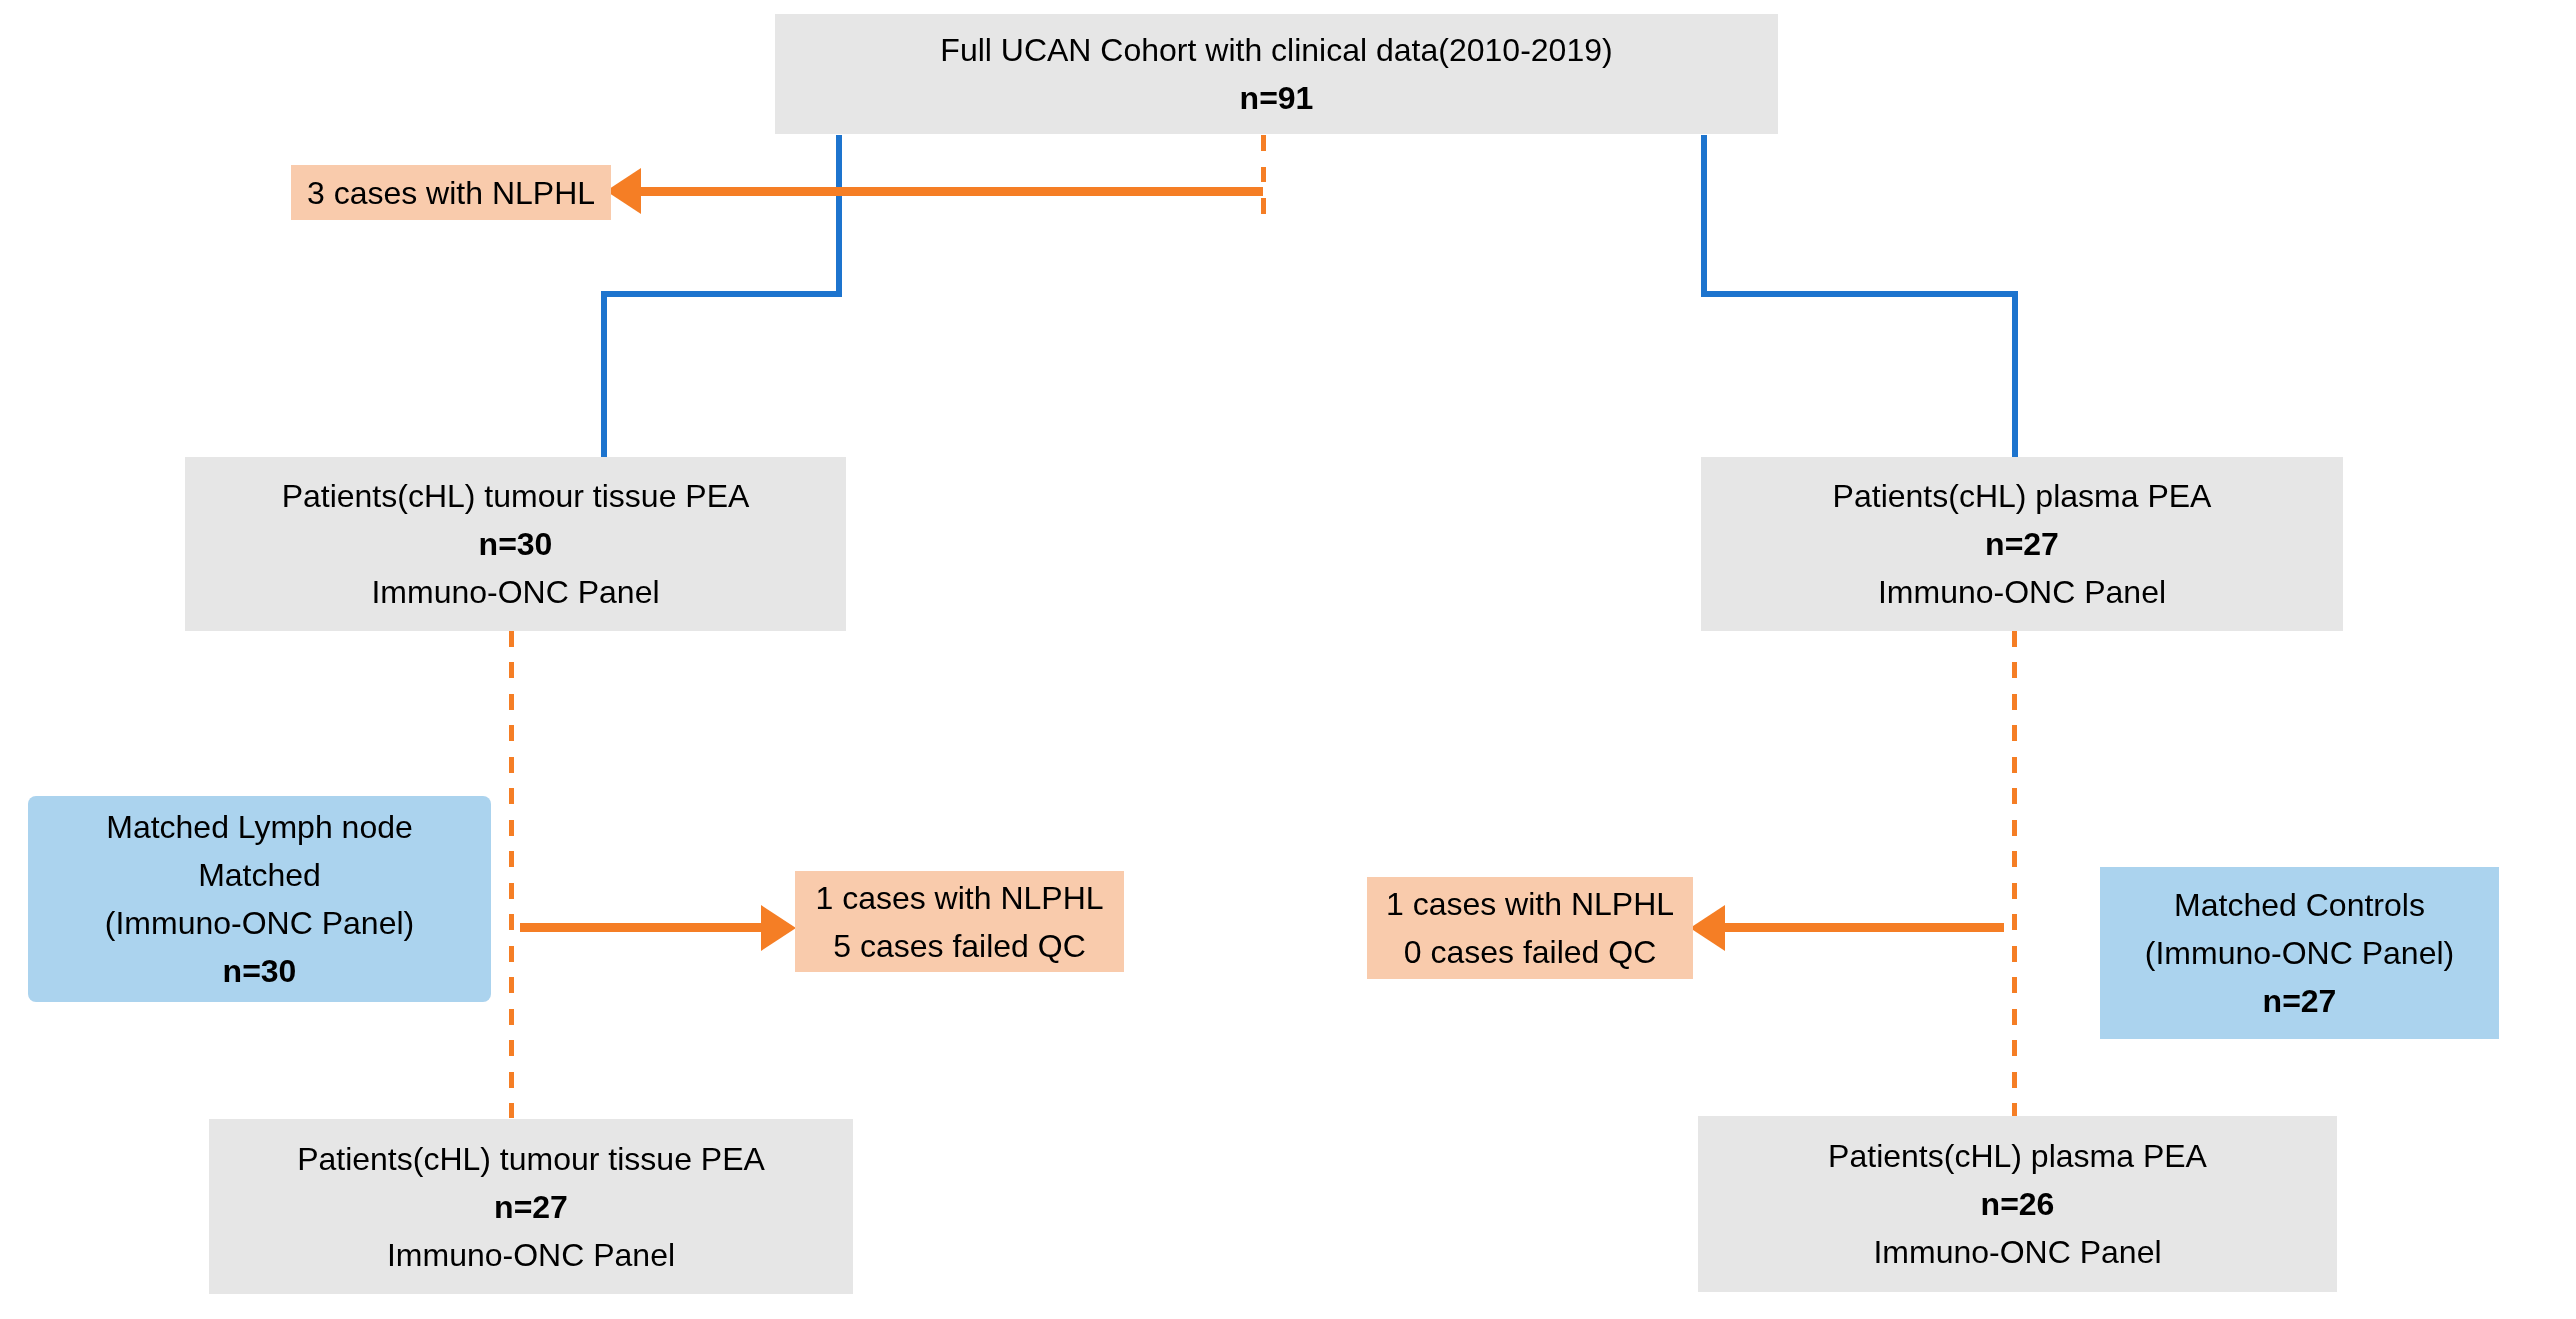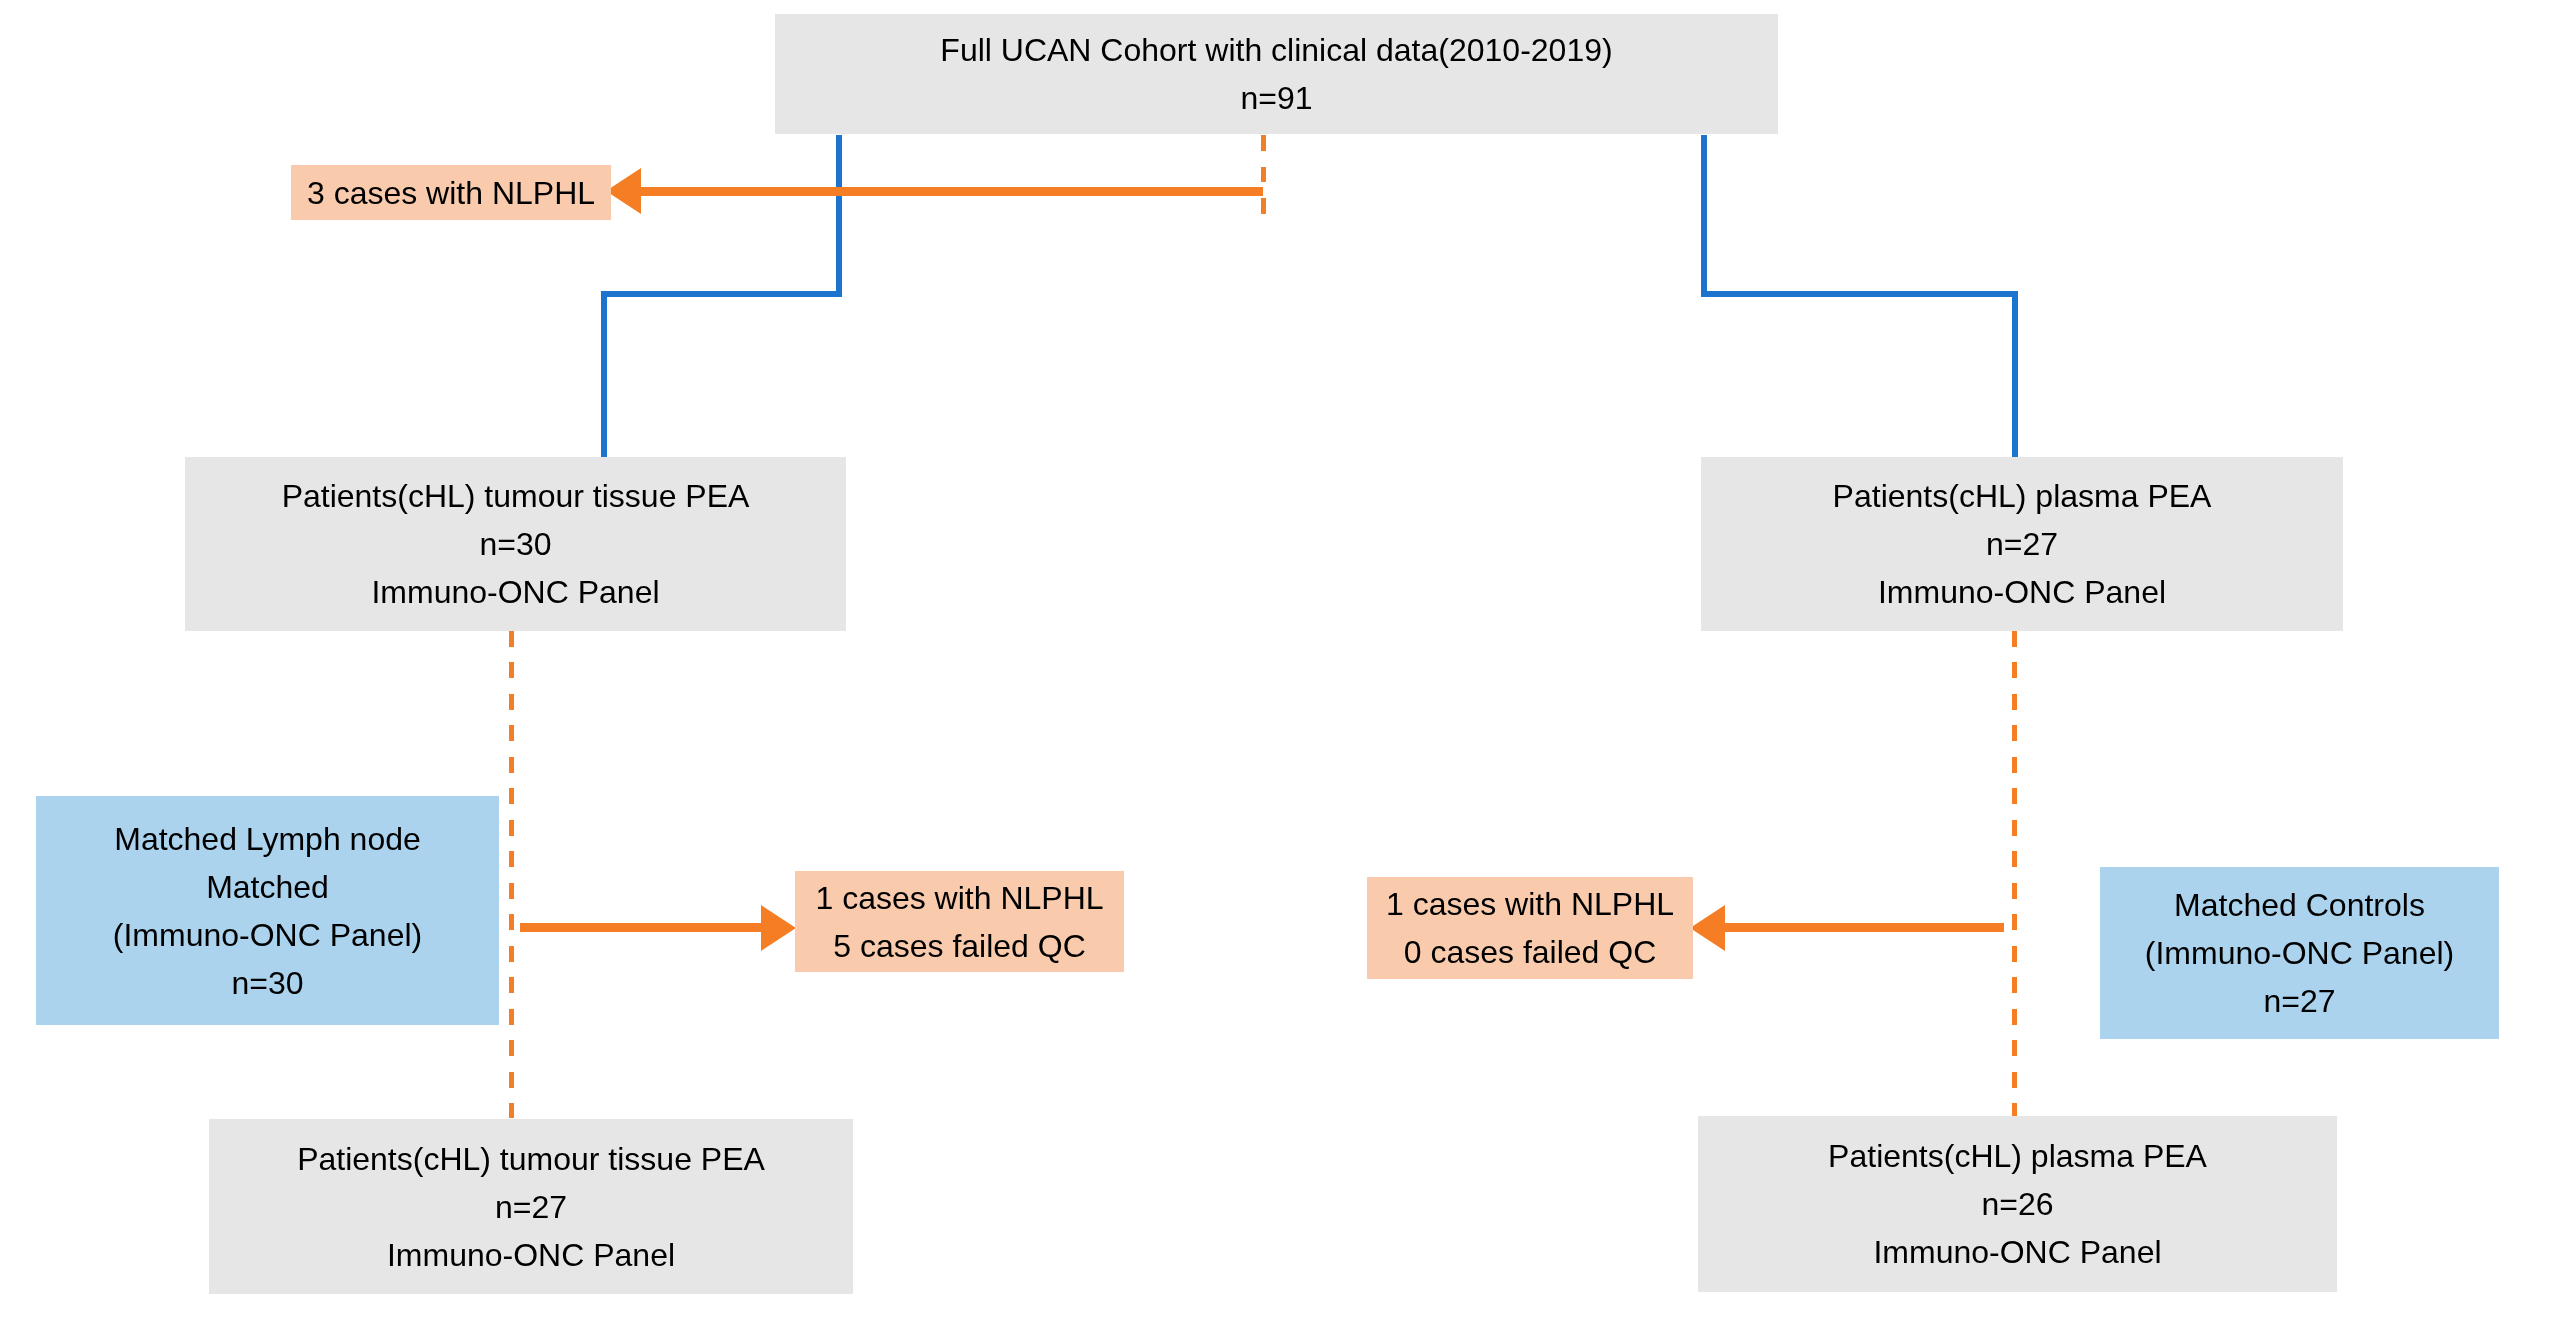--- a/index.html
+++ b/index.html
@@ -11,21 +11,21 @@
     position:relative;width:2576px;height:1319px;background:var(--background);
     font-family:"Liberation Sans",sans-serif;color:var(--text);overflow:hidden;
   }
   .node{
     position:absolute;display:flex;flex-direction:column;align-items:center;justify-content:center;
     text-align:center;font-size:32px;line-height:1.5;
   }
   .gray{background:var(--box-gray);}
   .blue{background:var(--box-blue);}
   .peach{background:var(--box-peach);}
-  .b{font-weight:normal;}
+  .b{font-weight:bold;}
   .ln{white-space:nowrap;}
   .sm{font-size:32px;}
   .vline{position:absolute;width:5.5px;background:var(--line-blue);}
   .hline{position:absolute;height:5.5px;background:var(--line-blue);}
   .dash{
     position:absolute;width:4.7px;
     background:repeating-linear-gradient(180deg,var(--arrow-orange) 0 15.7px,transparent 15.7px 31.5px);
   }
   .aline{position:absolute;height:9.4px;background:var(--arrow-orange);}
   .ahead-l{position:absolute;width:0;height:0;
@@ -34,21 +34,21 @@
   .ahead-r{position:absolute;width:0;height:0;
     border-top:23px solid transparent;border-bottom:23px solid transparent;
     border-left:35px solid var(--arrow-orange);}
 
   
   #n-top{left:775px;top:14px;width:1003px;height:120px;}
   #n-excl{left:291px;top:165px;width:320px;height:55px;}
   #n-chl{left:844px;top:224px;width:861px;height:118px;}
   #n-tumour{left:185px;top:457px;width:661px;height:174px;}
   #n-plasma{left:1701px;top:457px;width:642px;height:174px;}
-  #n-mln{left:36px;top:796px;width:463px;height:229px;}
+  #n-mln{left:28px;top:796px;width:463px;height:206px;border-radius:8px;}
   #n-qcl{left:795px;top:871px;width:329px;height:101px;}
   #n-qcr{left:1367px;top:877px;width:326px;height:102px;}
   #n-mc{left:2100px;top:842px;width:399px;height:172px;margin-top:25px;}
   #n-tumour2{left:209px;top:1119px;width:644px;height:175px;}
   #n-plasma2{left:1698px;top:1116px;width:639px;height:176px;}
 
   
   #c-lv1{left:836px;top:135px;height:162px;}
   #c-lh{left:601px;top:291px;width:240px;}
   #c-lv2{left:601px;top:291px;height:166px;}

